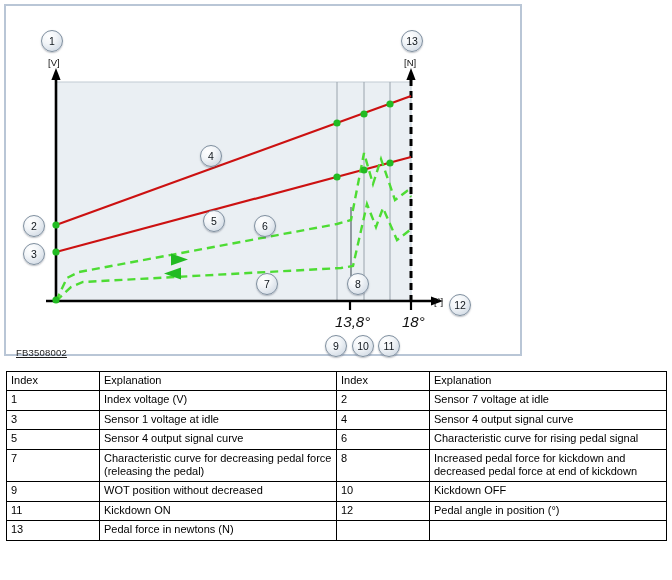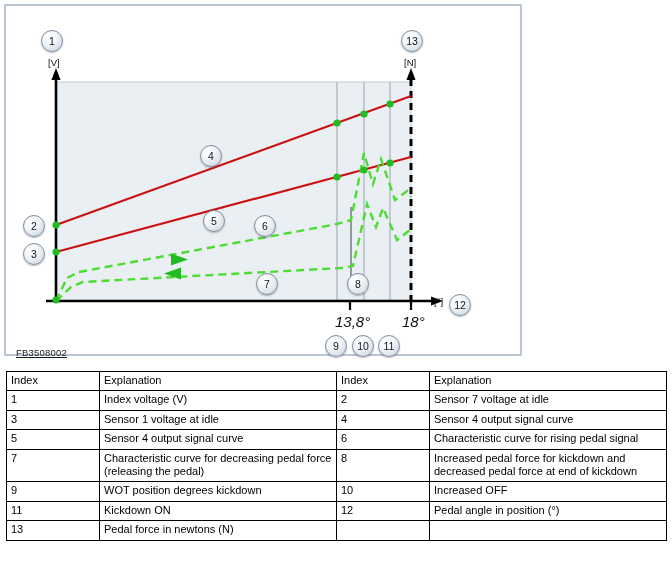--- a/index.html
+++ b/index.html
@@ -212,23 +212,23 @@
         <td>Characteristic curve for rising pedal signal</td>
       </tr>
       <tr>
         <td>7</td>
         <td>Characteristic curve for decreasing pedal force (releasing the pedal)</td>
         <td>8</td>
         <td>Increased pedal force for kickdown and decreased pedal force at end of kickdown</td>
       </tr>
       <tr>
         <td>9</td>
-        <td>WOT position degrees kickdown</td>
+        <td>WOT position without decreased</td>
         <td>10</td>
-        <td>Increased OFF</td>
+        <td>Kickdown OFF</td>
       </tr>
       <tr>
         <td>11</td>
         <td>Kickdown ON</td>
         <td>12</td>
         <td>Pedal angle in position (°)</td>
       </tr>
       <tr>
         <td>13</td>
         <td>Pedal force in newtons (N)</td>

